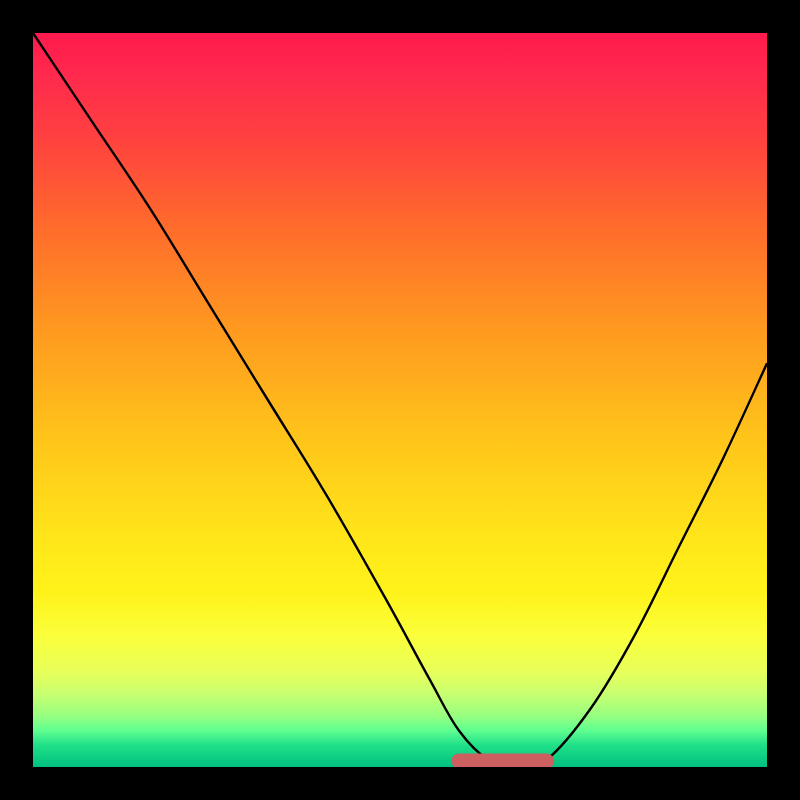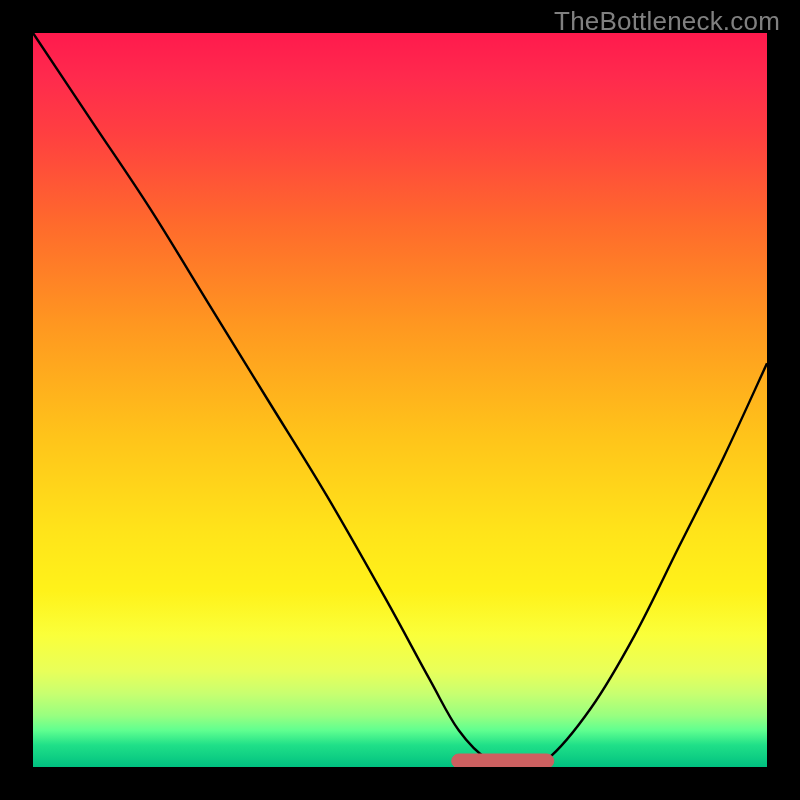--- a/index.html
+++ b/index.html
@@ -73,15 +73,14 @@
     <svg class="curve" viewBox="0 0 734 734" preserveAspectRatio="none">
       <g id="curve-group">
           <path d="M 0 0 C 10.5696 15.854400000000007, 37.580799999999996 56.371200000000044, 58.72 88.08000000000004 C 79.8592 119.78880000000004, 96.3008 143.13, 117.44 176.15999999999997 C 138.5792 209.18999999999994, 155.0208 237.22879999999998, 176.16 271.58 C 197.29919999999998 305.9312, 213.74079999999998 332.6488, 234.88 367 C 256.0192 401.3512, 272.4608 426.74760000000003, 293.6 462.42 C 314.73920000000004 498.0924, 333.8232 532.1500000000001, 352.32 565.1800000000001 C 370.8168 598.21, 383.148 622.1383999999999, 396.36 645.92 C 409.572 669.7016, 415.1504 682.7668, 425.71999999999997 697.3 C 436.28959999999995 711.8331999999999, 444.5104 720.054, 455.08 726.66 C 465.64959999999996 733.266, 473.8704 734, 484.44 734 C 495.0096 734, 500.58799999999997 737.2296, 513.8 726.66 C 527.012 716.0903999999999, 541.9856 697.7403999999999, 557.84 675.28 C 573.6944000000001 652.8196, 586.0256 630.9464, 601.88 601.88 C 617.7343999999999 572.8136, 630.0656 545.5088, 645.92 513.8 C 661.7743999999999 482.09119999999996, 674.1055999999999 458.75, 689.9599999999999 425.72 C 705.8144 392.69000000000005, 726.0728 347.4756, 734 330.29999999999995" fill="none" stroke="#000000" stroke-width="2.4"></path>
         </g>
       <g id="highlight-group">
           <path d="M 425.71999999999997 721 A 7 7 0 0 0 425.71999999999997 735 L 513.8 735 A 7 7 0 0 0 513.8 721 Z" fill="#cc6060" stroke="#cc6060" stroke-width="1"></path>
         </g>
     </svg>
   </div>
 
-  <div class="attribution">TheBottleneck.com</div>
 
 </div>
 
 </body></html>

